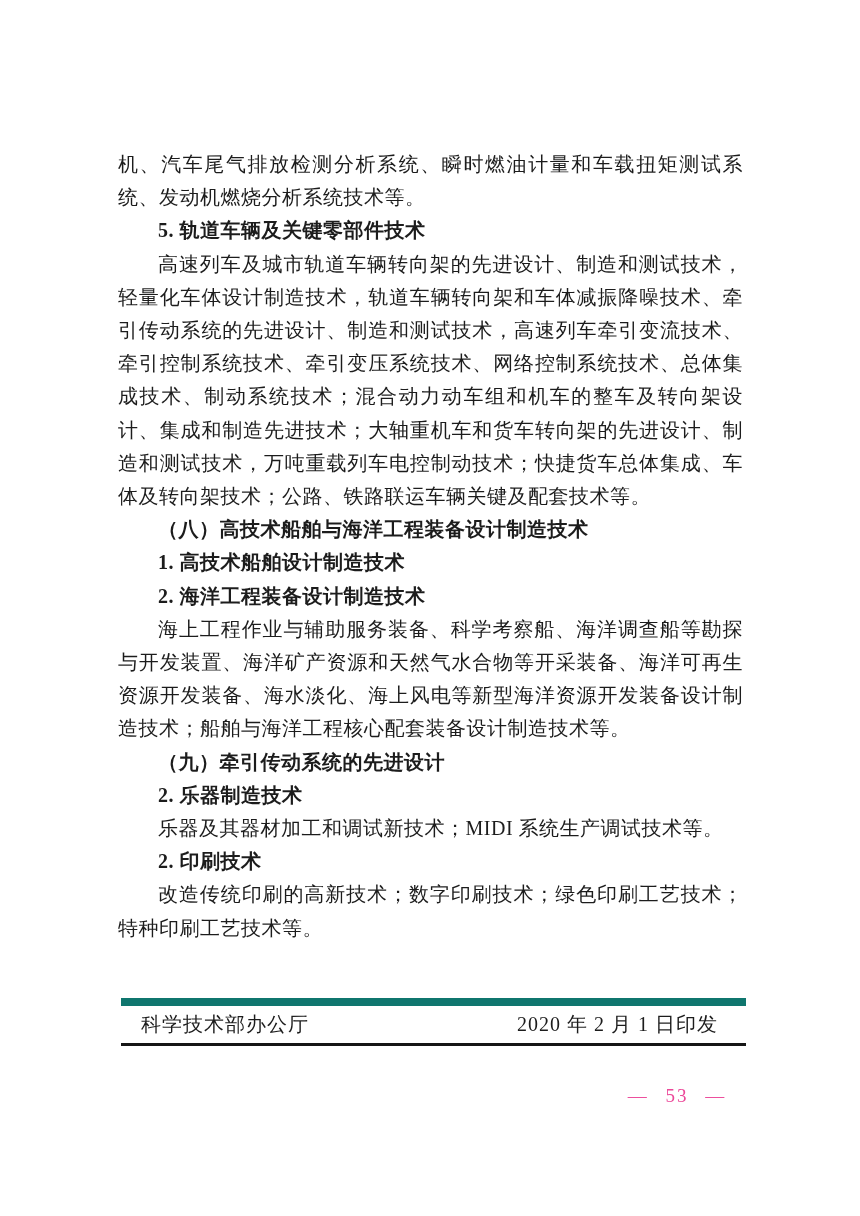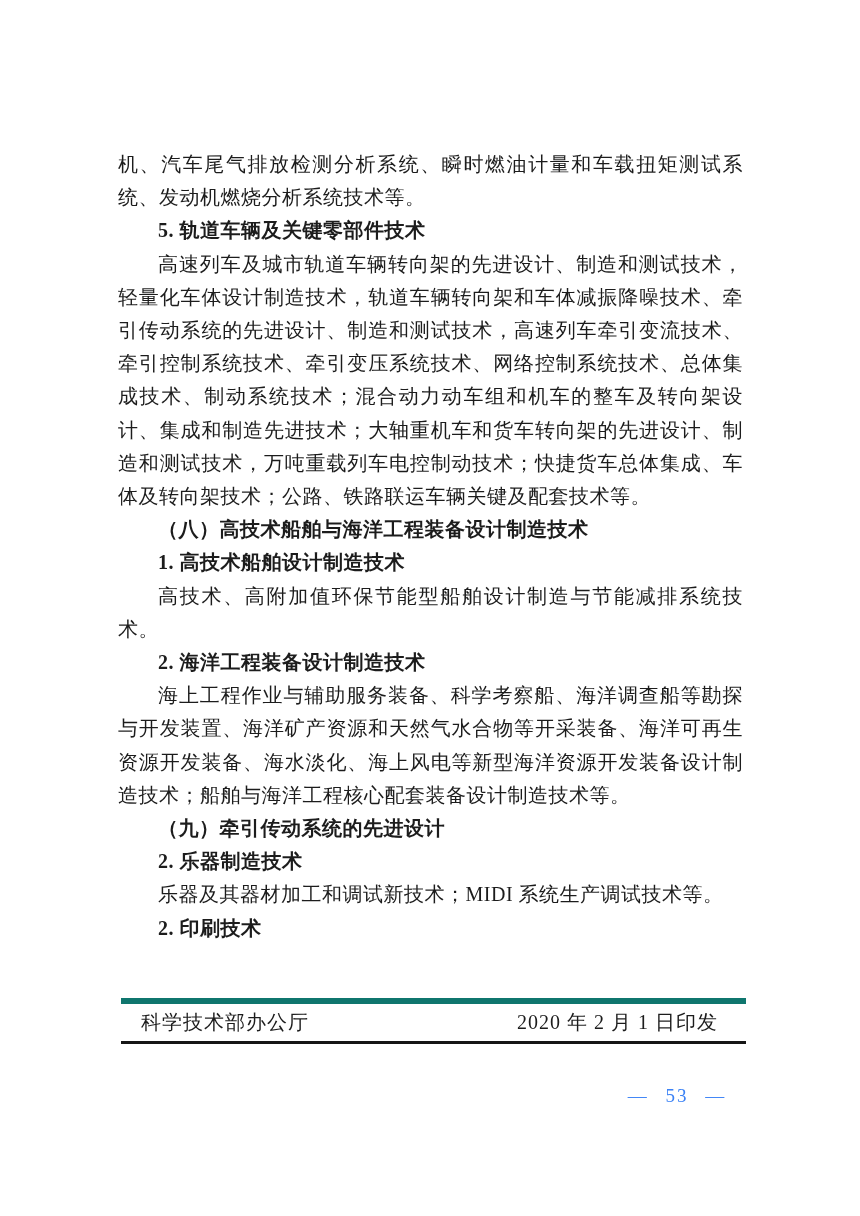--- a/index.html
+++ b/index.html
@@ -37,60 +37,60 @@
     text-align: left !important;
     letter-spacing: 0.5px;
     font-family: Liberation Serif, serif;
   }
   .issue-box {
     position: absolute;
     left: 121px;
     top: 998px;
     width: 625px;
     box-sizing: border-box;
-    border-top: 6px solid #0f766e;
+    border-top: 8px solid #0f766e;
     border-bottom: 3px solid #161616;
     padding: 5px 28px 6px 20px;
     display: flex;
     justify-content: space-between;
     align-items: center;
     font-size: 20px;
     line-height: 26px;
     letter-spacing: 1px;
   }
   .pageno {
     position: absolute;
     top: 1085px;
     left: 592px;
     width: 170px;
     text-align: center;
     font-size: 19px;
     letter-spacing: 2px;
     word-spacing: 10px;
-    color: #3b82f6;
+    color: #ec4899;
   }
 </style>
 </head>
 <body>
 
 <div class="page">
 
   <main class="content">
     <p>机、汽车尾气排放检测分析系统、瞬时燃油计量和车载扭矩测试系统、发动机燃烧分析系统技术等。</p>
     <p class="h indent">5. 轨道车辆及关键零部件技术</p>
     <p class="indent">高速列车及城市轨道车辆转向架的先进设计、制造和测试技术，轻量化车体设计制造技术，轨道车辆转向架和车体减振降噪技术、牵引传动系统的先进设计、制造和测试技术，高速列车牵引变流技术、牵引控制系统技术、牵引变压系统技术、网络控制系统技术、总体集成技术、制动系统技术；混合动力动车组和机车的整车及转向架设计、集成和制造先进技术；大轴重机车和货车转向架的先进设计、制造和测试技术，万吨重载列车电控制动技术；快捷货车总体集成、车体及转向架技术；公路、铁路联运车辆关键及配套技术等。</p>
     <p class="h indent">（八）高技术船舶与海洋工程装备设计制造技术</p>
     <p class="h indent">1. 高技术船舶设计制造技术</p>
-    <p class="indent">高技术、高附加值环保节能型船舶设计制造与节能减排系统技术。</p>
     <p class="h indent">2. 海洋工程装备设计制造技术</p>
     <p class="indent">海上工程作业与辅助服务装备、科学考察船、海洋调查船等勘探与开发装置、海洋矿产资源和天然气水合物等开采装备、海洋可再生资源开发装备、海水淡化、海上风电等新型海洋资源开发装备设计制造技术；船舶与海洋工程核心配套装备设计制造技术等。</p>
     <p class="h indent">（九）牵引传动系统的先进设计</p>
     <p class="h indent">2. 乐器制造技术</p>
     <p class="indent">乐器及其器材加工和调试新技术；MIDI 系统生产调试技术等。</p>
     <p class="h indent">2. 印刷技术</p>
+    <p class="indent">改造传统印刷的高新技术；数字印刷技术；绿色印刷工艺技术；特种印刷工艺技术等。</p>
   </main>
 
   <footer class="issue-box">
     <span>科学技术部办公厅</span>
     <span>2020 年 2 月 1 日印发</span>
   </footer>
 
   <div class="pageno">— 53 —</div>
 
 </div>

